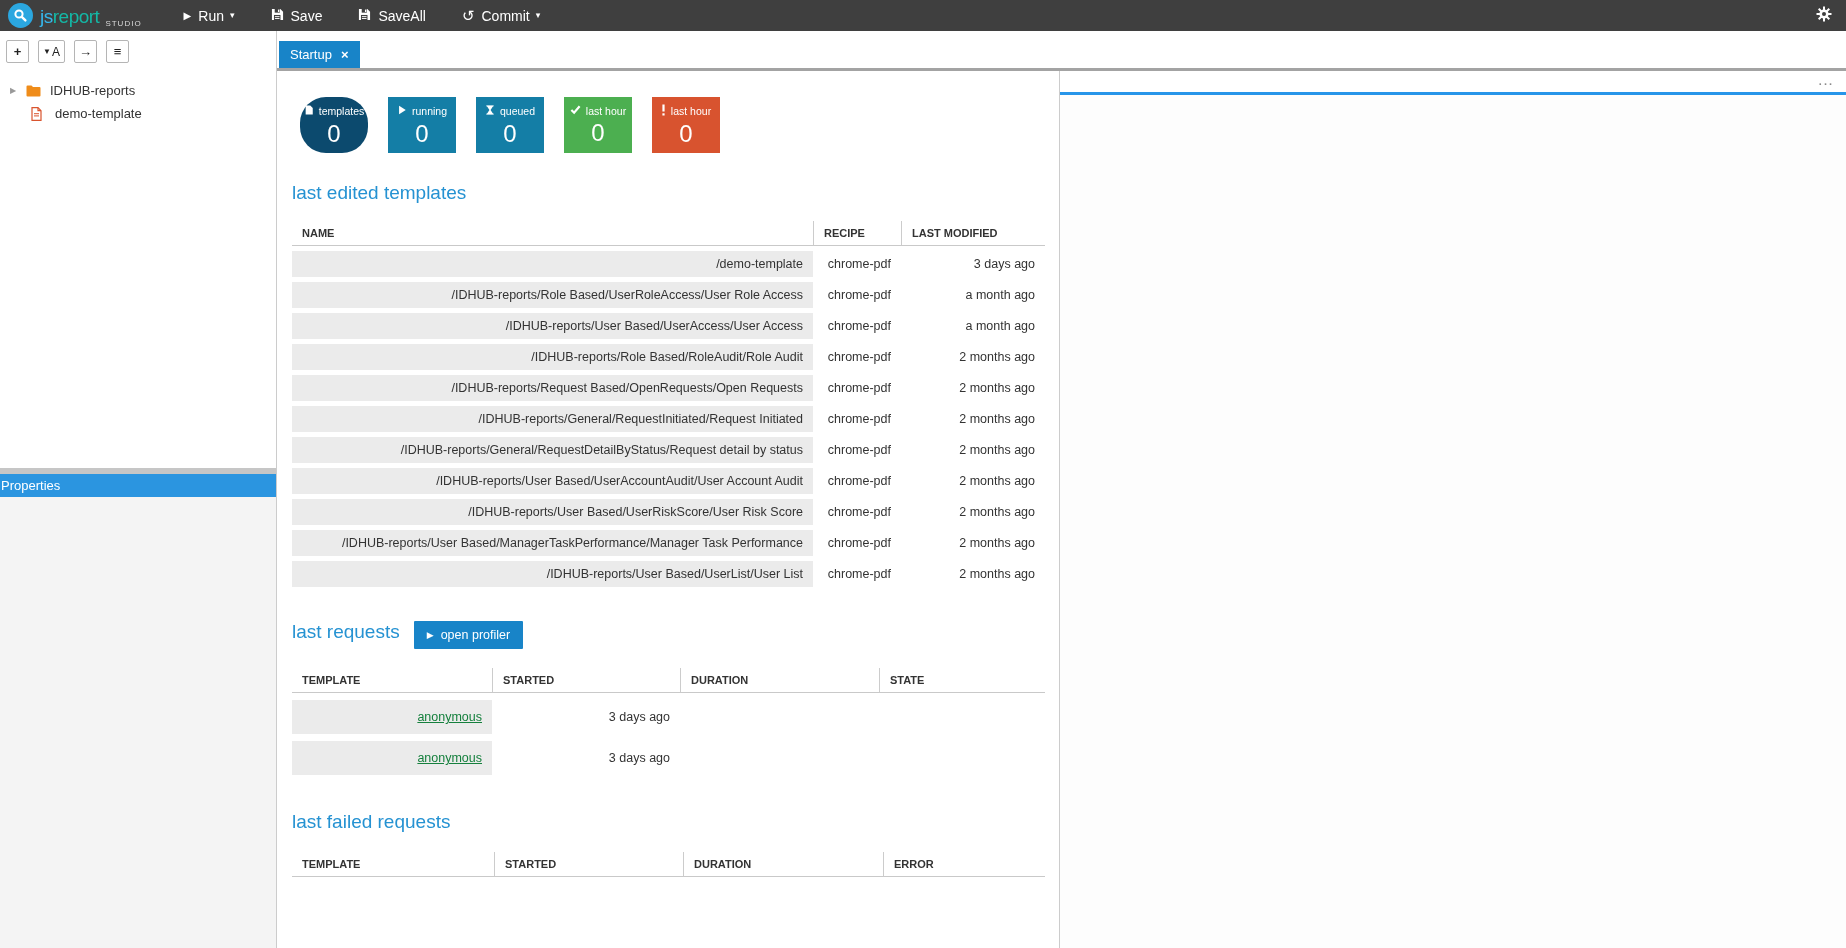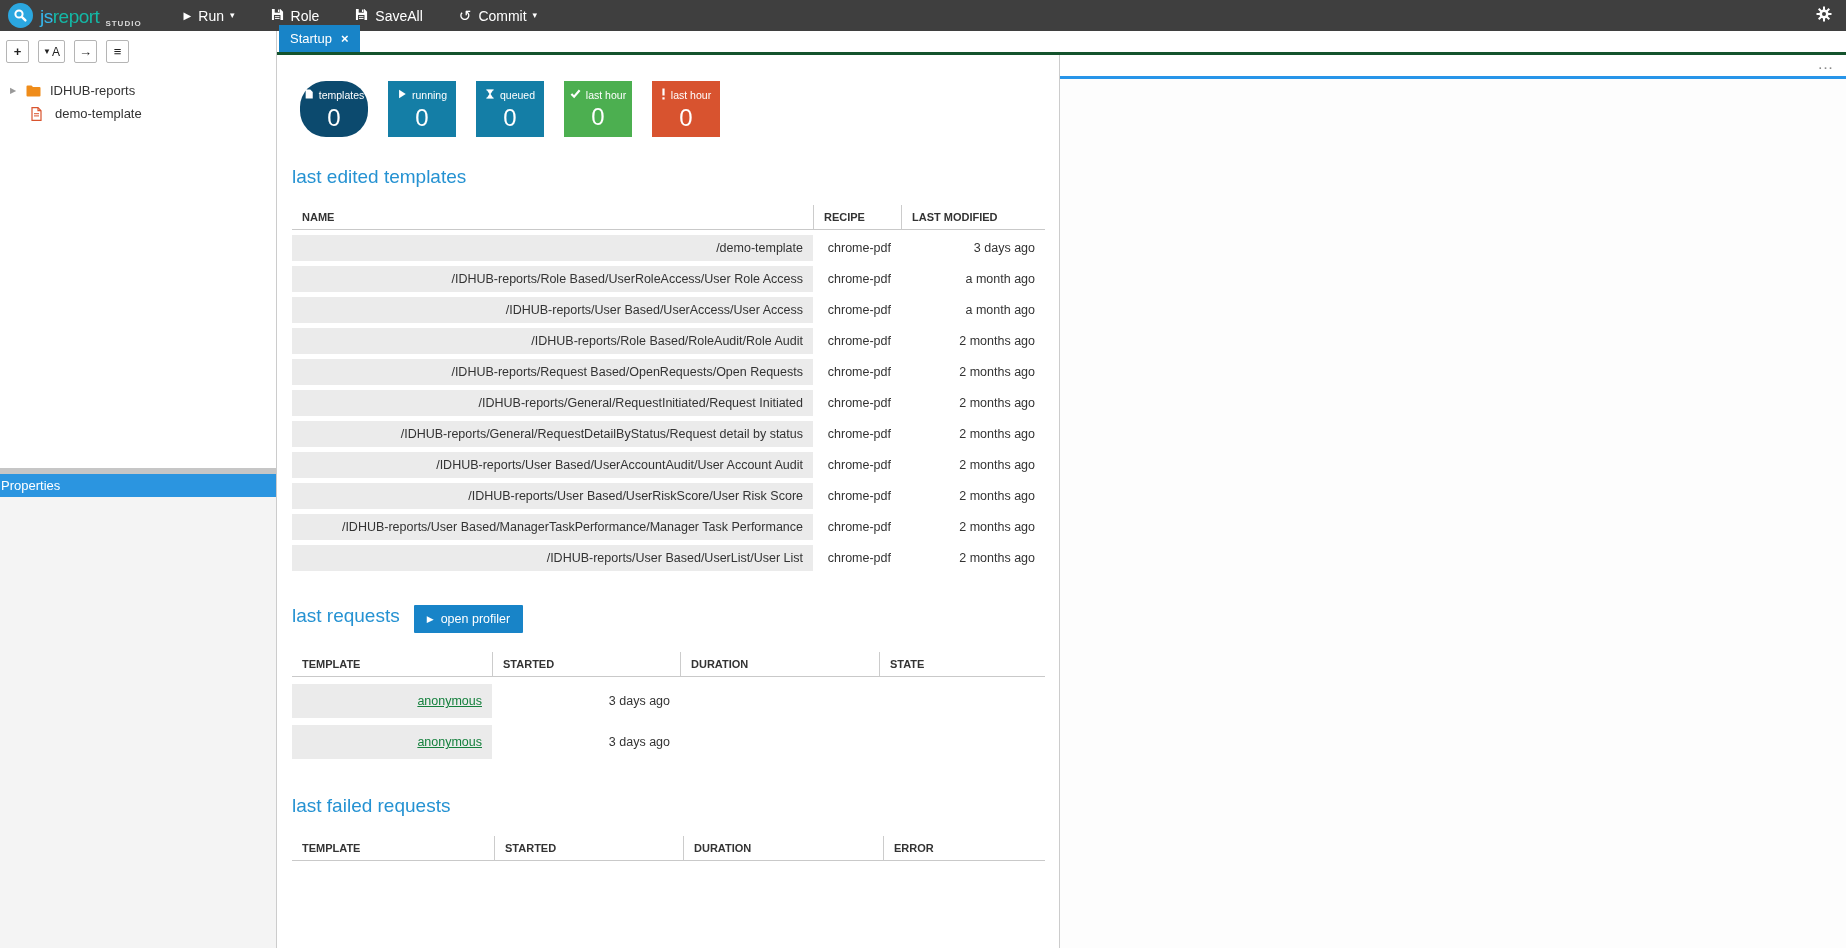--- a/index.html
+++ b/index.html
@@ -15,21 +15,21 @@
     height: 31px; background: #3f3f3f; color: #fff;
     display: flex; align-items: center; padding: 0 14px 0 8px; flex: none;
   }
   .brand { display: flex; align-items: flex-end; cursor: pointer; }
   .logo-circle {
     width: 25px; height: 25px; border-radius: 50%; background: #2ba7e0;
     display: flex; align-items: center; justify-content: center; margin-right: 7px;
   }
   .brand-js { color: #35b6ea; font-size: 19px; letter-spacing: -0.5px; }
   .brand-report { color: #14b8a6; font-size: 19px; letter-spacing: -0.5px; }
-  .brand-studio { color: #d9d9d9; font-size: 8px; letter-spacing: 1px; margin-left: 6px; margin-top: 4px; font-weight: bold; }
+  .brand-studio { color: #d9d9d9; font-size: 8px; letter-spacing: 1px; margin-left: 6px; margin-top: 4px; }
   .menu { display: flex; gap: 36px; margin-left: 42px; font-size: 14px; }
   .menu-item { display: flex; align-items: center; gap: 7px; cursor: pointer; white-space: nowrap; }
   .mi-play { font-size: 10px; line-height: 1; }
   .caret { font-size: 9px; line-height: 1; margin-left: -1px; }
   .mi-commit { font-size: 15px; line-height: 1; }
   .gear-btn { margin-left: auto; cursor: pointer; display: flex; align-items: center; }
 
   
   .main-row { flex: 1; display: flex; min-height: 0; }
 
@@ -47,21 +47,21 @@
   .tree-item { display: flex; align-items: center; padding: 4px 0 4px 10px; font-size: 13px; color: #333; cursor: pointer; }
   .tree-chevron { width: 12px; font-size: 8px; color: #999; flex: none; }
   .tree-ico { width: 16px; height: 14px; margin: 0 8px 0 4px; flex: none; display: flex; align-items: center; }
   .tree-item.child { padding-left: 27px; }
   .props-resizer { height: 6px; background: #c6c6c6; flex: none; cursor: row-resize; }
   .props-header { height: 23px; background: #2b95e0; color: #fff; font-size: 13px; display: flex; align-items: center; padding-left: 1px; flex: none; cursor: pointer; }
   .side-bottom { flex: 1; background: #f4f4f4; }
 
   
   .content-col { flex: 1; display: flex; flex-direction: column; min-width: 0; }
-  .tabbar { height: 24px; flex: none; background: #fff; border-bottom: 3px solid #14532d; display: flex; align-items: flex-end; padding-left: 2px; }
+  .tabbar { height: 40px; flex: none; background: #fff; border-bottom: 3px solid #a3a3a3; display: flex; align-items: flex-end; padding-left: 2px; }
   .tab { height: 27px; background: #1884c8; color: #fff; display: flex; align-items: center; gap: 9px; padding: 0 11px; font-size: 13px; cursor: pointer; }
   .tab-close { font-weight: bold; font-size: 13px; line-height: 1; cursor: pointer; }
 
   .panes { flex: 1; display: flex; min-height: 0; }
   .main-pane { width: 783px; flex: none; background: #fff; border-right: 1px solid #ccc; padding: 0 15px; overflow: hidden; }
   .right-pane { flex: 1; background: #fdfdfd; display: flex; flex-direction: column; }
   .right-strip { height: 24px; flex: none; background: #fff; border-bottom: 3px solid #2795e9; display: flex; align-items: center; justify-content: flex-end; padding-right: 12px; }
   .dots { color: #8a8a8a; font-size: 11px; font-weight: bold; letter-spacing: 2px; cursor: pointer; line-height: 0.4; }
   .right-body { flex: 1; }
 
@@ -118,21 +118,21 @@
         <span>
           <svg width="13" height="13" viewBox="0 0 14 14">
               <path d="M1 1h9l3 3v9H1z" fill="#fff"></path>
               <rect x="4" y="1" width="5.5" height="4" fill="#3f3f3f"></rect>
               <rect x="7.5" y="1.7" width="1.5" height="2.6" fill="#fff"></rect>
               <rect x="3.2" y="7.5" width="7" height="5.5" fill="#3f3f3f"></rect>
               <rect x="4.2" y="8.8" width="5" height="1" fill="#fff"></rect>
               <rect x="4.2" y="10.8" width="5" height="1" fill="#fff"></rect>
             </svg>
         </span>
-        <span>Role</span>
+        <span>Save</span>
       </div>
       <div class="menu-item">
         <span>
           <svg width="13" height="13" viewBox="0 0 14 14">
               <path d="M1 1h9l3 3v9H1z" fill="#fff"></path>
               <rect x="4" y="1" width="5.5" height="4" fill="#3f3f3f"></rect>
               <rect x="7.5" y="1.7" width="1.5" height="2.6" fill="#fff"></rect>
               <rect x="3.2" y="7.5" width="7" height="5.5" fill="#3f3f3f"></rect>
               <rect x="4.2" y="8.8" width="5" height="1" fill="#fff"></rect>
               <rect x="4.2" y="10.8" width="5" height="1" fill="#fff"></rect>

